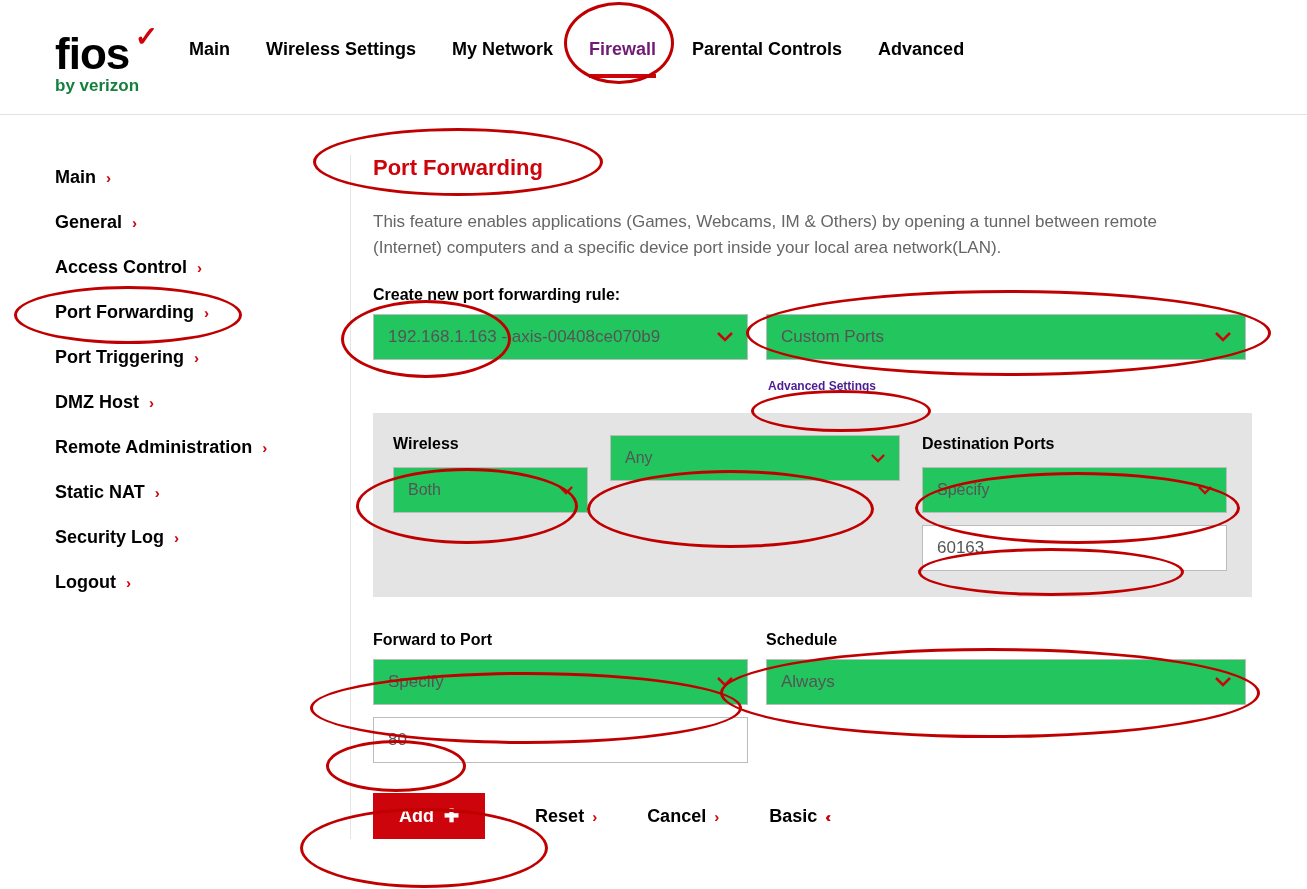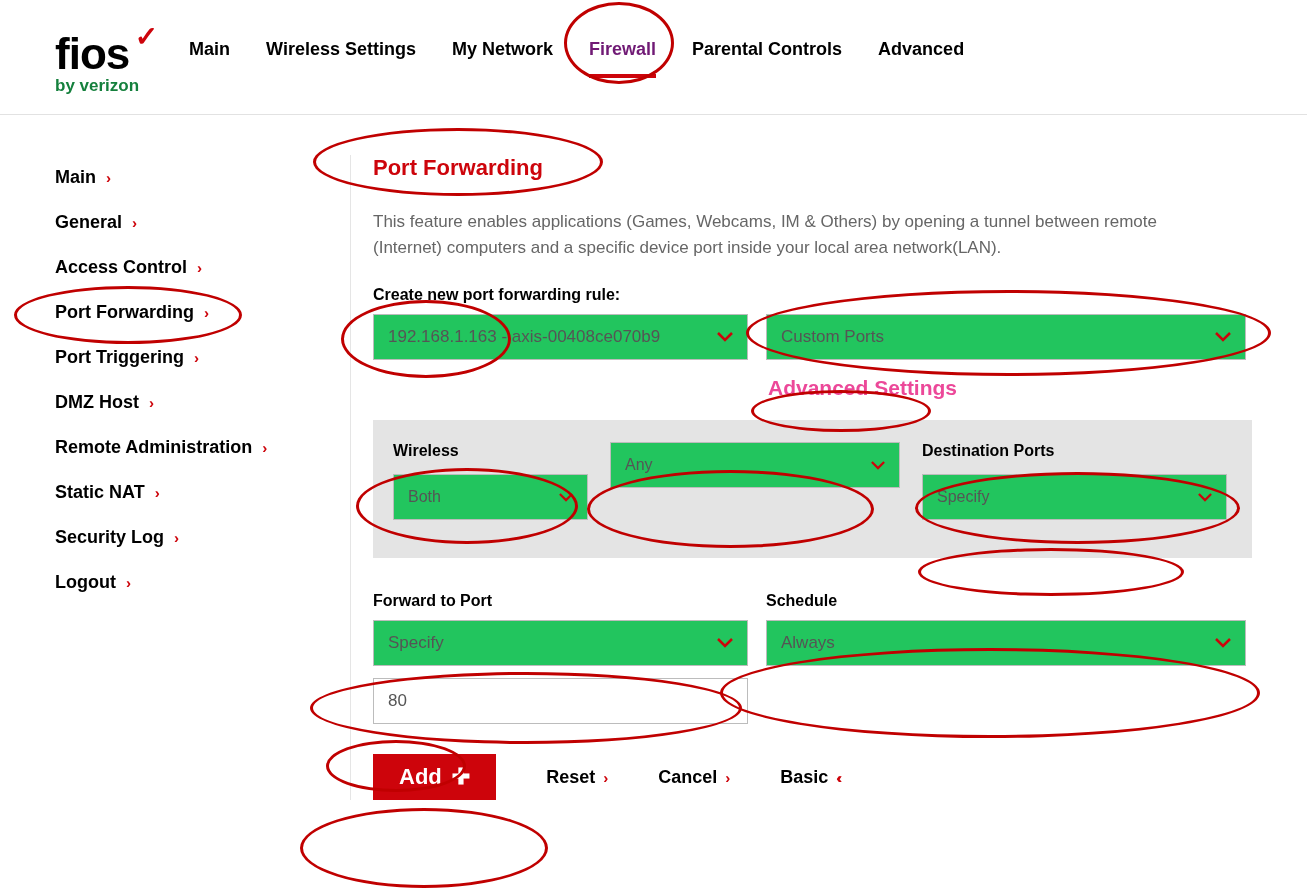--- a/index.html
+++ b/index.html
@@ -140,23 +140,23 @@
   .textinput {
     border: 1px solid #bcbcbc;
     background: #fff;
     height: 46px;
     padding: 0 14px;
     font-size: 17px;
     color: #555;
     width: 100%;
   }
   .adv-link {
-    color: #ec4899;
+    color: #4c1d95;
     font-weight: 800;
-    font-size: 21px;
+    font-size: 12px;
     cursor: pointer;
     margin-left: 395px;
     margin-bottom: 20px;
     display: inline-block;
   }
   .panel {
     background: #e4e4e4;
     padding: 22px 20px 26px 20px;
     display: flex;
     gap: 22px;
@@ -172,21 +172,21 @@
   .section-block { margin-bottom: 30px; }
   .actions {
     display: flex;
     align-items: center;
     gap: 50px;
     margin-top: 14px;
   }
   .btn-primary {
     background: #cd040b;
     color: #fff;
-    font-size: 22px;
+    font-size: 18px;
     font-weight: 800;
     border: none;
     height: 46px;
     padding: 0 26px;
     cursor: pointer;
     display: flex;
     align-items: center;
     gap: 10px;
   }
   .btn-link {
@@ -339,20 +339,21 @@
       <div class="panel-col" style="width:305px;">
         <span class="panel-label">Destination Ports</span>
         <div class="select small" style="margin-bottom:12px;">
           <span>Specify</span>
           <span class="select-caret">
               <svg width="14" height="9" viewBox="0 0 16 10">
                 <path d="M1 1 L8 8 L15 1" stroke="#cd040b" stroke-width="2.5" fill="none"></path>
               </svg>
             </span>
         </div>
+        <input class="textinput" value="60163" style="">
       </div>
     </div>
 
     <div class="row section-block">
       <div style="width:375px;">
         <span class="label-strong">Forward to Port</span>
         <div class="select" style="margin-bottom:12px;">
           <span>Specify</span>
           <span class="select-caret">
               <svg width="16" height="10" viewBox="0 0 16 10">

